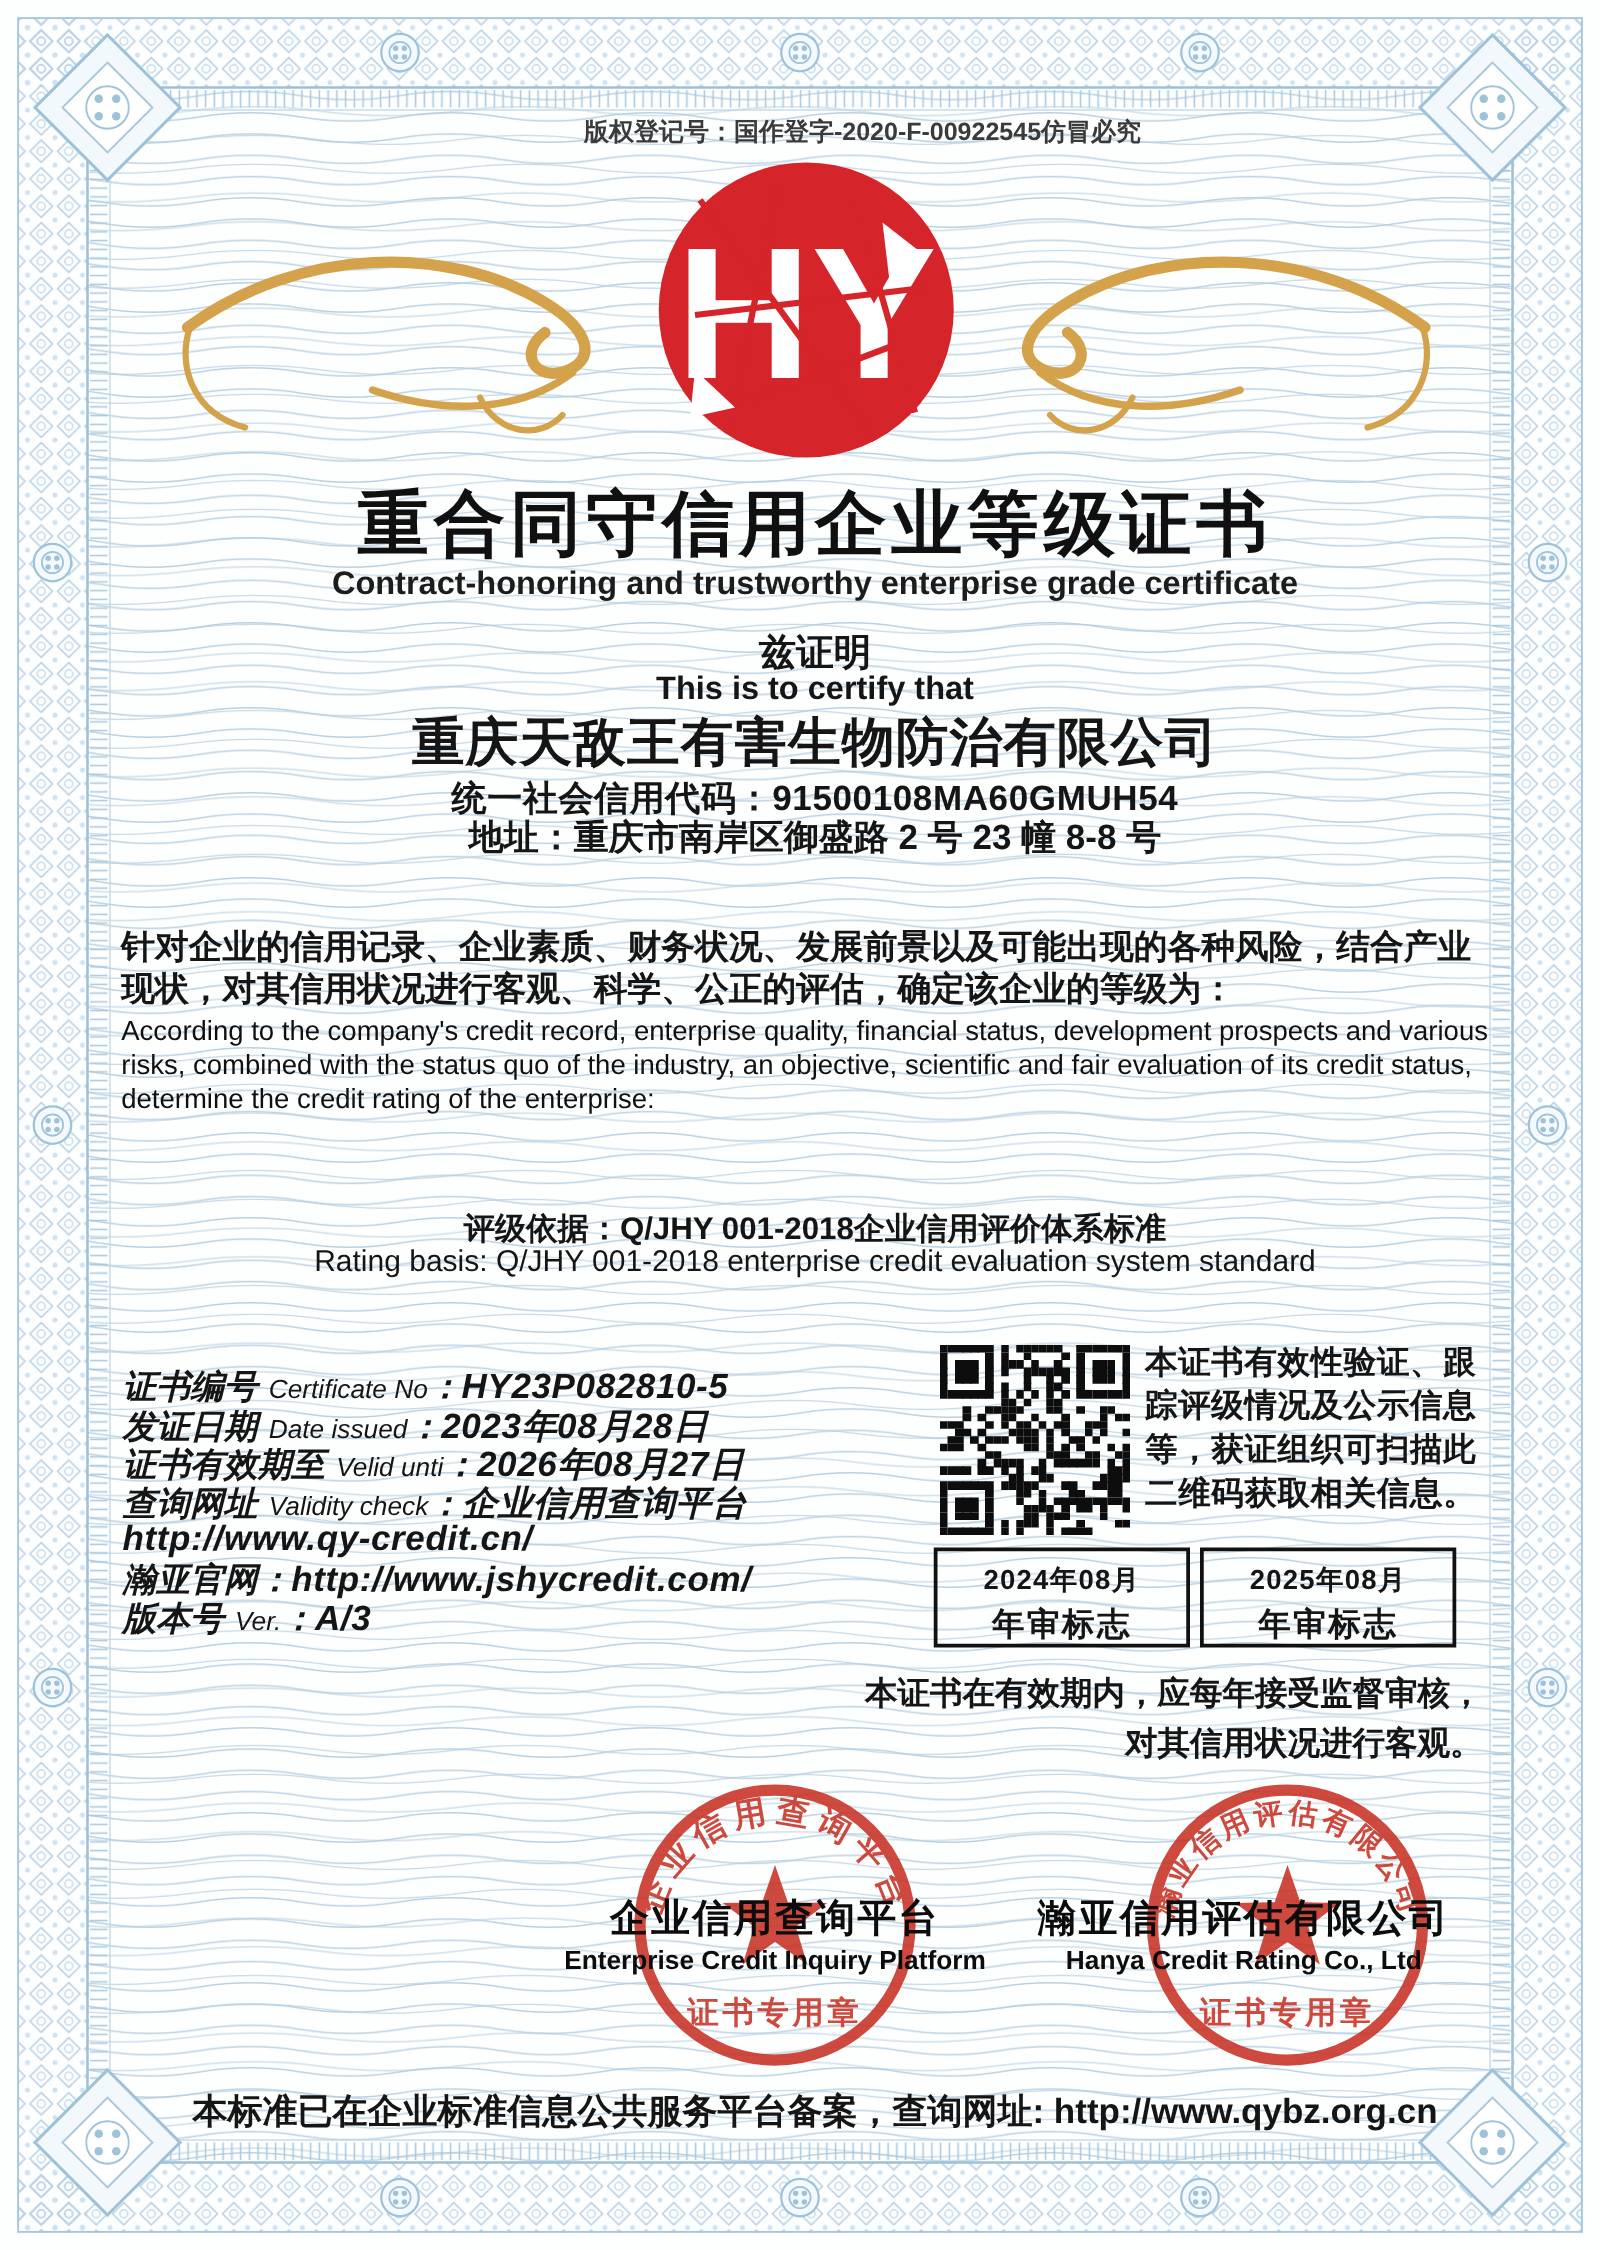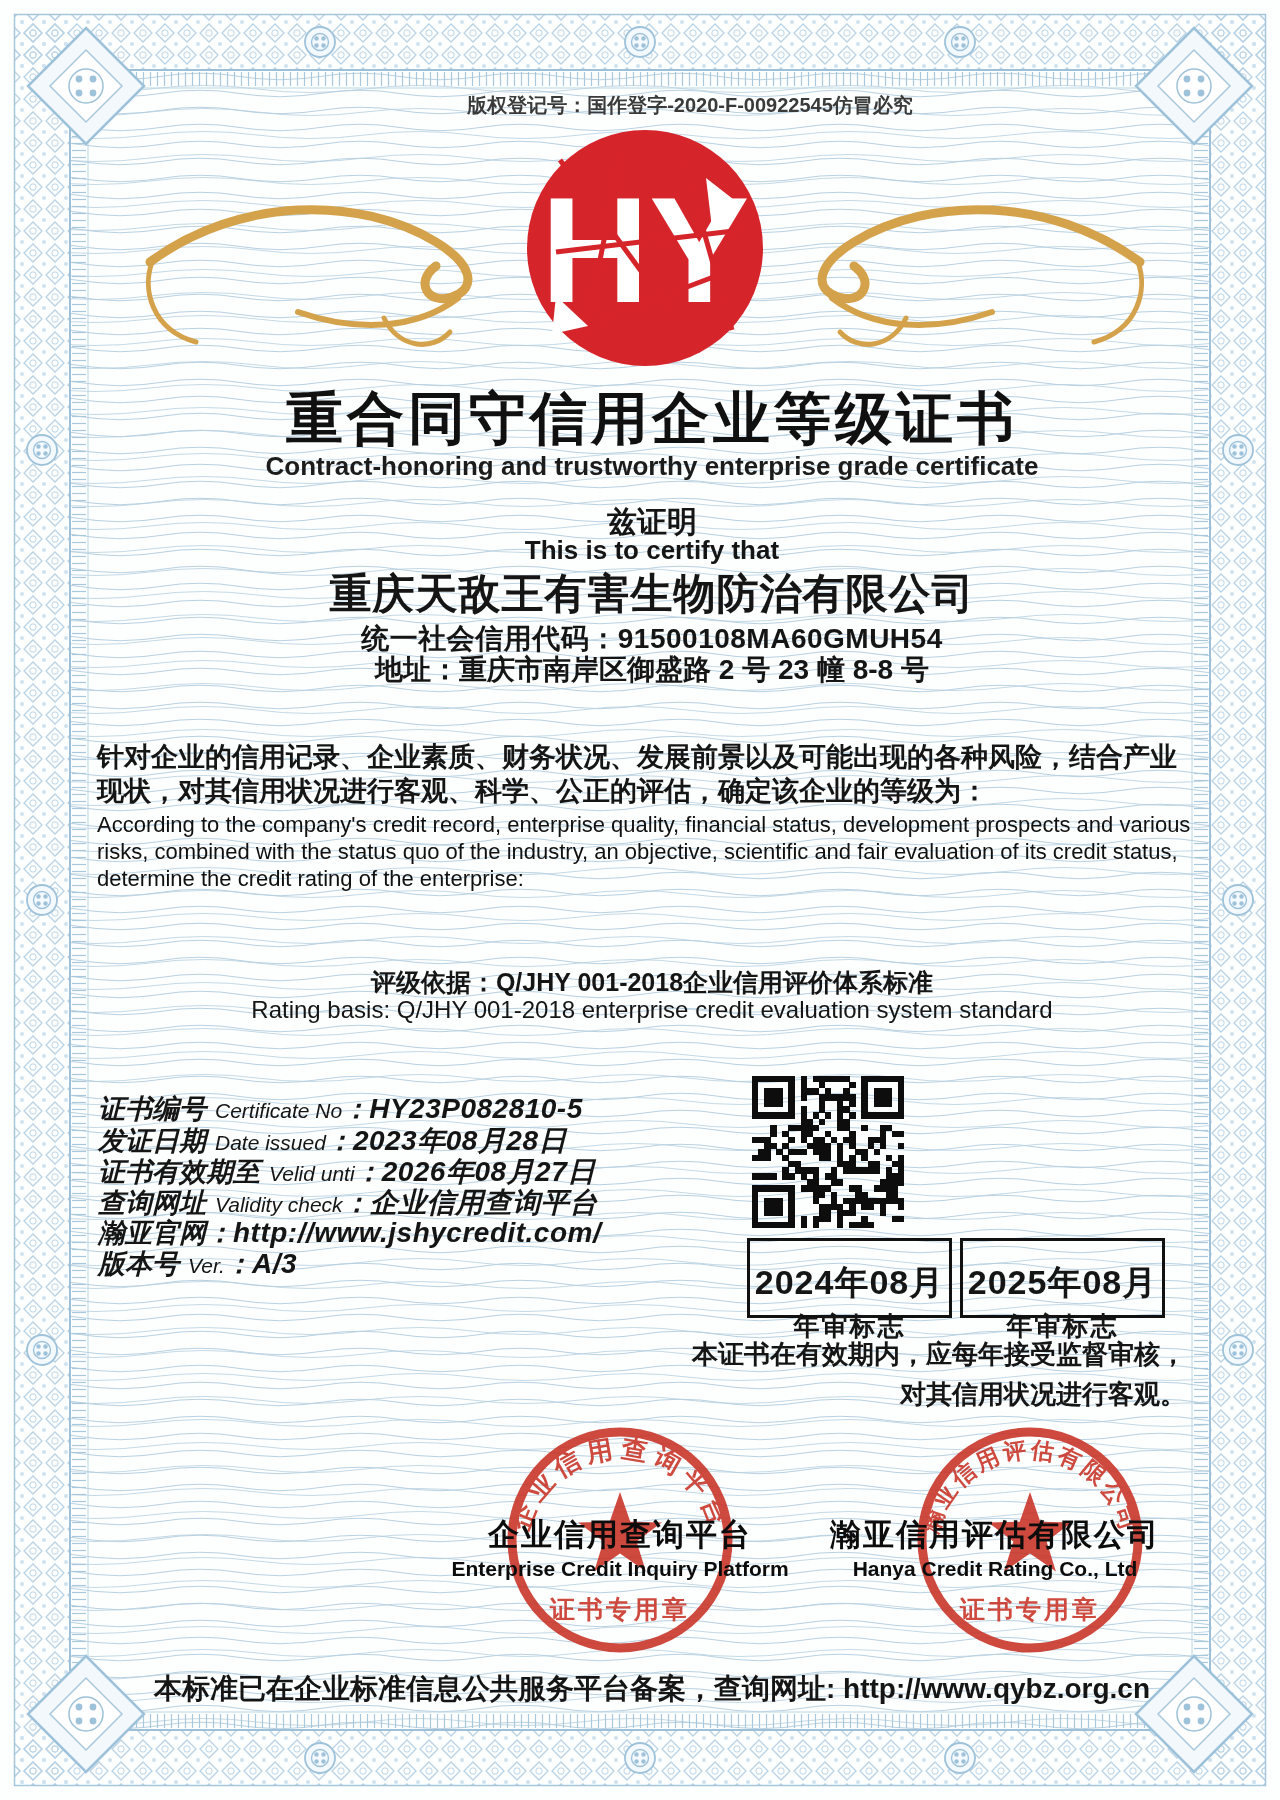--- a/index.html
+++ b/index.html
@@ -29,21 +29,21 @@
   .drow{height:31px;white-space:nowrap;font-style:italic;}
   .dzh{font-size:27px;font-weight:700;}
   .den{font-size:21px;font-weight:500;margin-left:9px;}
   .dsep{font-size:27px;font-weight:700;}
   .dval{font-size:28px;font-weight:700;letter-spacing:.5px;}
   .dzh:empty,.den:empty,.dsep:empty{display:none;}
   
   #qr{left:752px;top:1076px;width:152px;height:152px;z-index:3;}
   .qr-note{left:916px;top:1072px;width:278px;font-size:26px;font-weight:700;line-height:35px;letter-spacing:.5px;z-index:3;}
   .audit-box{top:1238px;width:199px;height:74px;border:3px solid #111;text-align:center;z-index:3;}
-  .audit-box .l1{margin-top:19px;font-size:34px;font-weight:700;letter-spacing:1px;}
+  .audit-box .l1{margin-top:8px;font-size:22px;font-weight:700;letter-spacing:1px;}
   .audit-box .l2{margin-top:3px;font-size:26px;font-weight:700;letter-spacing:2px;}
   .box-a{left:747px;} .box-b{left:960px;}
   .supervision{left:690px;top:1334px;width:496px;text-align:right;font-size:26px;font-weight:700;line-height:40px;z-index:3;}
   
   .seal{z-index:2;opacity:.9;}
   .seal-l{left:500px;top:1420px;} .seal-r{left:910px;top:1420px;}
   .org-zh{transform:translateX(-50%);white-space:nowrap;font-size:31px;font-weight:700;letter-spacing:2px;color:#0c0c0c;z-index:4;top:1514px;}
   .org-en{transform:translateX(-50%);white-space:nowrap;font-size:21px;font-weight:600;color:#0c0c0c;z-index:4;top:1557px;}
   .org-l{left:620px;} .org-r{left:995px;}
   
@@ -179,20 +179,23 @@
       <span class="dzh">证书编号</span><span class="den">Certificate No</span><span class="dsep">：</span><span class="dval">HY23P082810-5</span>
     </div>
     <div class="drow">
       <span class="dzh">发证日期</span><span class="den">Date issued</span><span class="dsep">：</span><span class="dval">2023年08月28日</span>
     </div>
     <div class="drow">
       <span class="dzh">证书有效期至</span><span class="den">Velid unti</span><span class="dsep">：</span><span class="dval">2026年08月27日</span>
     </div>
     <div class="drow">
       <span class="dzh">查询网址</span><span class="den">Validity check</span><span class="dsep">：</span><span class="dval">企业信用查询平台</span>
+    </div>
+    <div class="drow">
+      <span class="dval">http://www.qy-credit.cn/</span>
     </div>
     <div class="drow">
       <span class="dzh">瀚亚官网</span><span class="dsep">：</span><span class="dval">http://www.jshycredit.com/</span>
     </div>
     <div class="drow">
       <span class="dzh">版本号</span><span class="den">Ver.</span><span class="dsep">：</span><span class="dval">A/3</span>
     </div>
   </div>
 
   <div class="abs" id="qr">
@@ -501,20 +504,21 @@
       <div class="qm" style="left:30.4px;top:145.92000000000002px;width:6.38px;height:6.38px"></div>
       <div class="qm" style="left:36.480000000000004px;top:145.92000000000002px;width:6.38px;height:6.38px"></div>
       <div class="qm" style="left:48.64px;top:145.92000000000002px;width:6.38px;height:6.38px"></div>
       <div class="qm" style="left:60.8px;top:145.92000000000002px;width:6.38px;height:6.38px"></div>
       <div class="qm" style="left:85.12px;top:145.92000000000002px;width:6.38px;height:6.38px"></div>
       <div class="qm" style="left:97.28px;top:145.92000000000002px;width:6.38px;height:6.38px"></div>
       <div class="qm" style="left:103.36px;top:145.92000000000002px;width:6.38px;height:6.38px"></div>
       <div class="qm" style="left:109.44px;top:145.92000000000002px;width:6.38px;height:6.38px"></div>
       <div class="qm" style="left:115.52px;top:145.92000000000002px;width:6.38px;height:6.38px"></div>
     </div>
+  <div class="abs qr-note">本证书有效性验证、跟踪评级情况及公示信息等，获证组织可扫描此二维码获取相关信息。</div>
 
   <div class="abs audit-box box-a">
     <div class="l1">2024年08月</div>
     <div class="l2">年审标志</div>
   </div>
   <div class="abs audit-box box-b">
     <div class="l1">2025年08月</div>
     <div class="l2">年审标志</div>
   </div>
 

